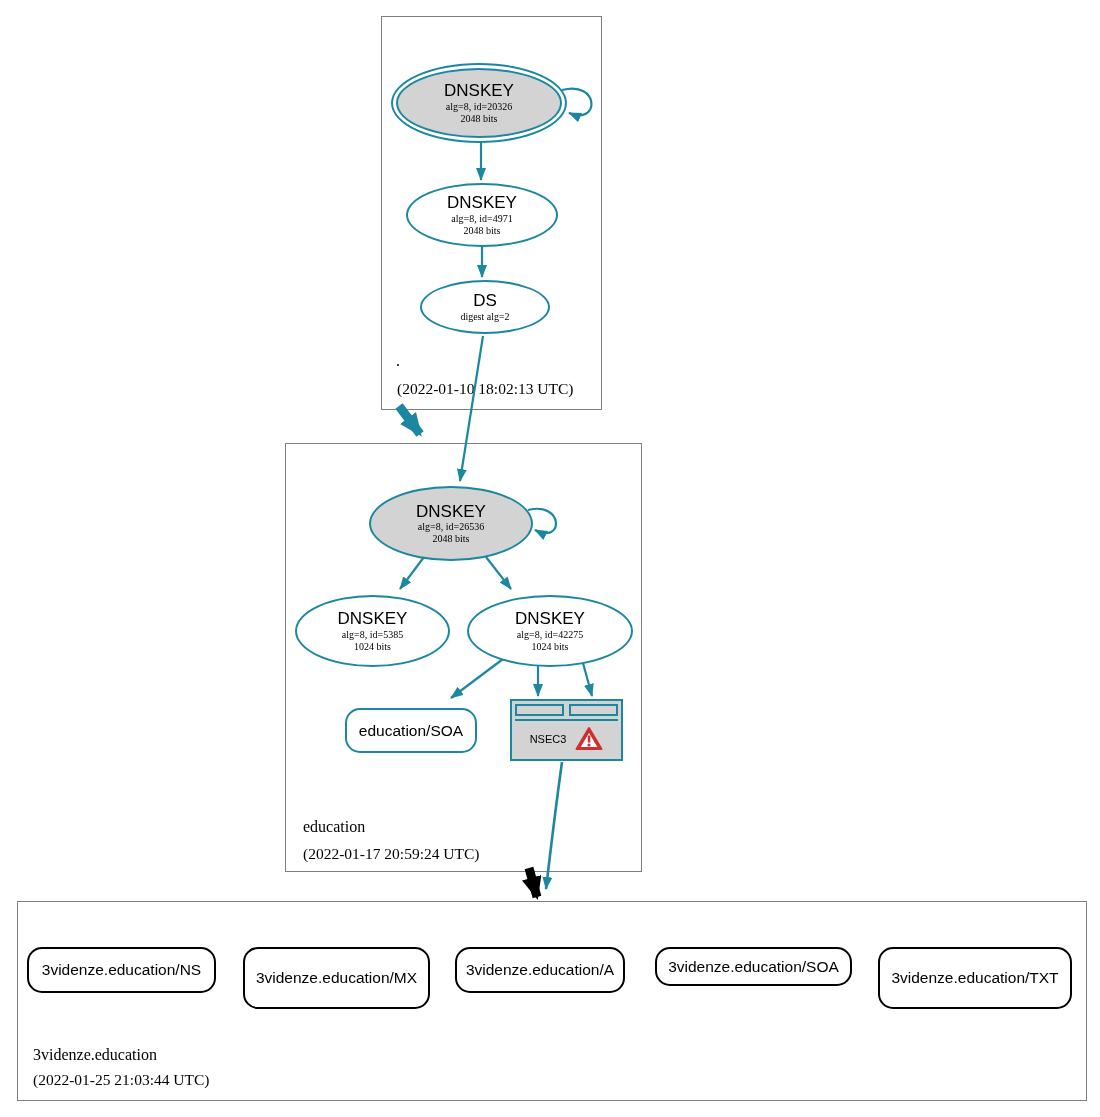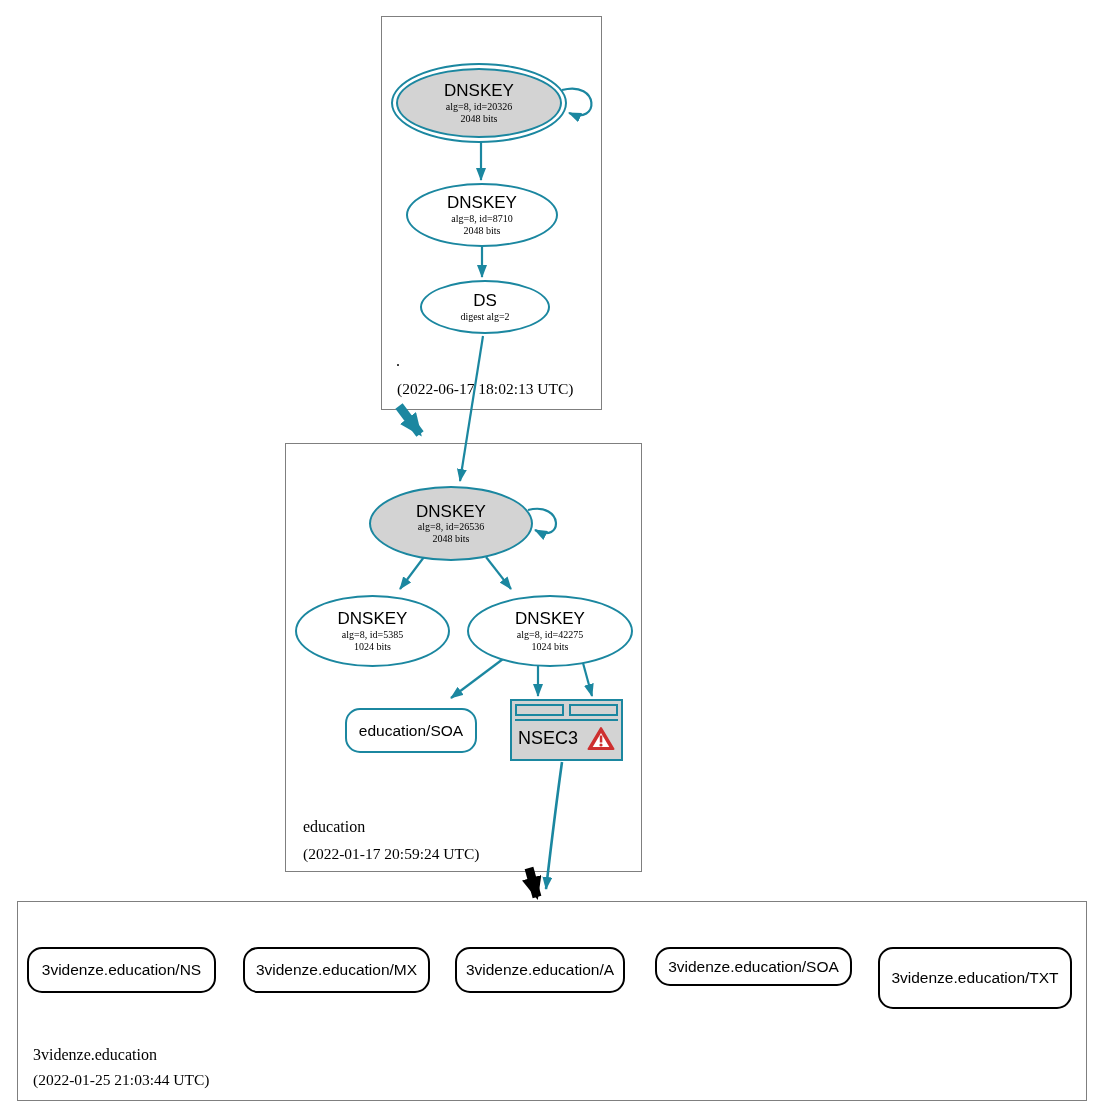--- a/index.html
+++ b/index.html
@@ -25,38 +25,38 @@
   .rrset{position:absolute;box-sizing:border-box;border:2px solid #1b87a0;border-radius:15px;
          background:#fff;display:flex;align-items:center;justify-content:center;
          font-size:15.5px;color:#000;z-index:3;}
   .rrset.plain{border-color:#000;}
 
   .nsec3{position:absolute;box-sizing:border-box;background:#d3d3d3;border:2.5px solid #1b87a0;
          display:flex;flex-direction:column;padding:3px;z-index:3;}
   .nsec3-cells{display:flex;gap:5px;height:12px;}
   .nsec3-cell{flex:1;box-sizing:border-box;border:2px solid #1b87a0;background:#d3d3d3;}
   .nsec3-main{flex:1;margin-top:3px;border-top:2.5px solid #1b87a0;display:flex;
-              align-items:center;justify-content:center;gap:9px;font-size:18px;color:#000;}
+              align-items:center;justify-content:center;gap:9px;font-size:11px;color:#000;}
 
   .zone-label{position:absolute;font-family:"Liberation Serif",serif;font-size:16px;
               color:#000;z-index:3;white-space:nowrap;}
   .zone-ts{position:absolute;font-family:"Liberation Serif",serif;font-size:15.5px;
            color:#000;z-index:1;white-space:nowrap;}
 </style>
 </head>
 <body>
 
 <div class="canvas">
 
   <div class="zone-box" style="left:381px;top:16px;width:219px;height:392px;"></div>
   <div class="zone-box" style="left:285px;top:443px;width:355px;height:427px;"></div>
   <div class="zone-box" style="left:17px;top:901px;width:1068px;height:198px;"></div>
 
   <div class="zone-label" style="left:396px;top:352px;">.</div>
-  <div class="zone-ts" style="left:397px;top:380px;">(2022-06-17 18:02:13 UTC)</div>
+  <div class="zone-ts" style="left:397px;top:380px;">(2022-01-10 18:02:13 UTC)</div>
 
   <div class="zone-label" style="left:303px;top:818px;">education</div>
   <div class="zone-ts" style="left:303px;top:845px;">(2022-01-17 20:59:24 UTC)</div>
 
   <div class="zone-label" style="left:33px;top:1046px;">3videnze.education</div>
   <div class="zone-ts" style="left:33px;top:1071px;">(2022-01-25 21:03:44 UTC)</div>
 
   <svg class="edges" viewBox="0 0 1100 1117">
     <defs>
       <marker id="ah-teal" markerUnits="userSpaceOnUse" markerWidth="14" markerHeight="10" refX="12" refY="5" orient="auto">
@@ -93,21 +93,21 @@
   <div class="ellipse-outer node" style="left:391px;top:63px;width:176px;height:80px;">
     <div class="ellipse ksk">
       <span class="node-title">DNSKEY</span>
       <span class="node-detail">alg=8, id=20326</span>
       <span class="node-detail">2048 bits</span>
     </div>
   </div>
 
   <div class="ellipse node" style="left:406px;top:183px;width:152px;height:64px;">
     <span class="node-title">DNSKEY</span>
-    <span class="node-detail">alg=8, id=8710</span>
+    <span class="node-detail">alg=8, id=4971</span>
     <span class="node-detail">2048 bits</span>
   </div>
 
   <div class="ellipse node" style="left:420px;top:280px;width:130px;height:54px;">
     <span class="node-title">DS</span>
     <span class="node-detail">digest alg=2</span>
   </div>
 
   <div class="ellipse ksk node" style="left:369px;top:486px;width:164px;height:75px;">
     <span class="node-title">DNSKEY</span>
@@ -143,21 +143,21 @@
         <path d="M14 7 L22.3 21 L5.7 21 Z" fill="#ffffff"></path>
         <rect x="12.8" y="9.5" width="2.5" height="7" fill="#ce2f2f"></rect>
         <circle cx="14" cy="19" r="1.6" fill="#ce2f2f"></circle>
       </svg>
     </div>
   </div>
 
   <div class="rrset plain node" style="left:27px;top:947px;width:189px;height:46px;">
     <span>3videnze.education/NS</span>
   </div>
-  <div class="rrset plain node" style="left:243px;top:947px;width:187px;height:46px;">
+  <div class="rrset plain node" style="left:243px;top:947px;width:187px;height:62px;">
     <span>3videnze.education/MX</span>
   </div>
   <div class="rrset plain node" style="left:455px;top:947px;width:170px;height:46px;">
     <span>3videnze.education/A</span>
   </div>
   <div class="rrset plain node" style="left:655px;top:947px;width:197px;height:39px;">
     <span>3videnze.education/SOA</span>
   </div>
   <div class="rrset plain node" style="left:878px;top:947px;width:194px;height:62px;">
     <span>3videnze.education/TXT</span>

